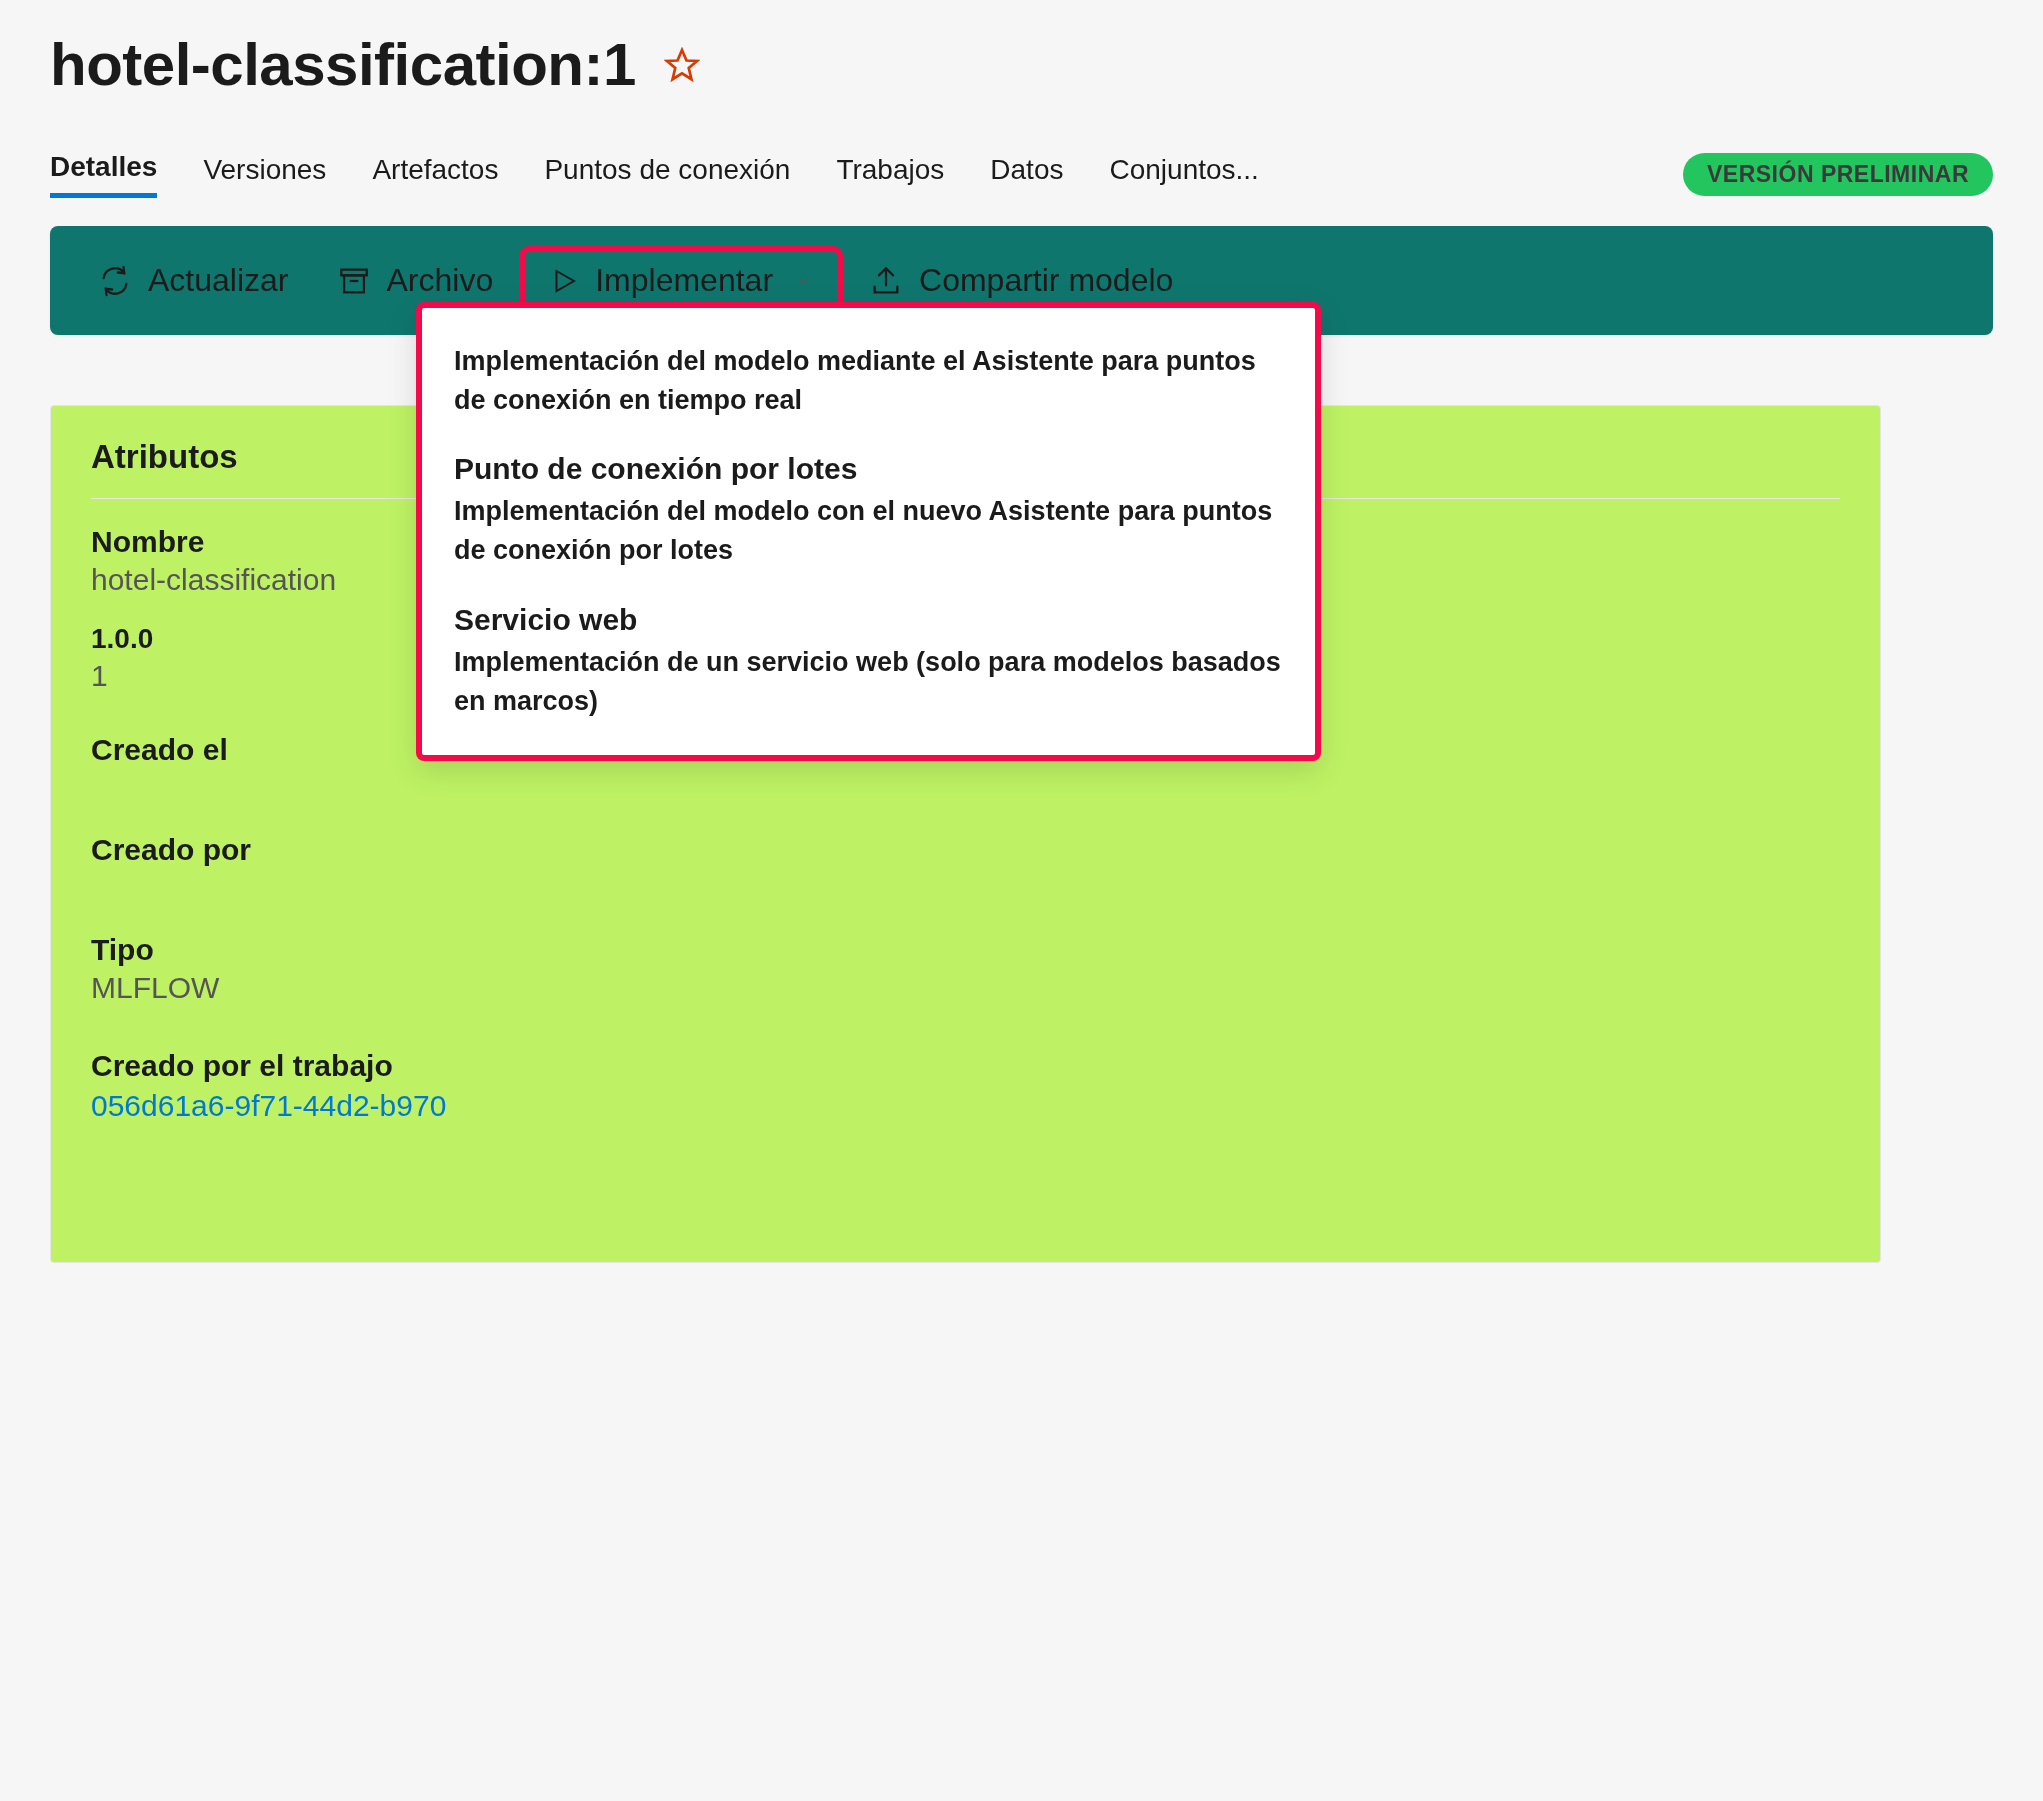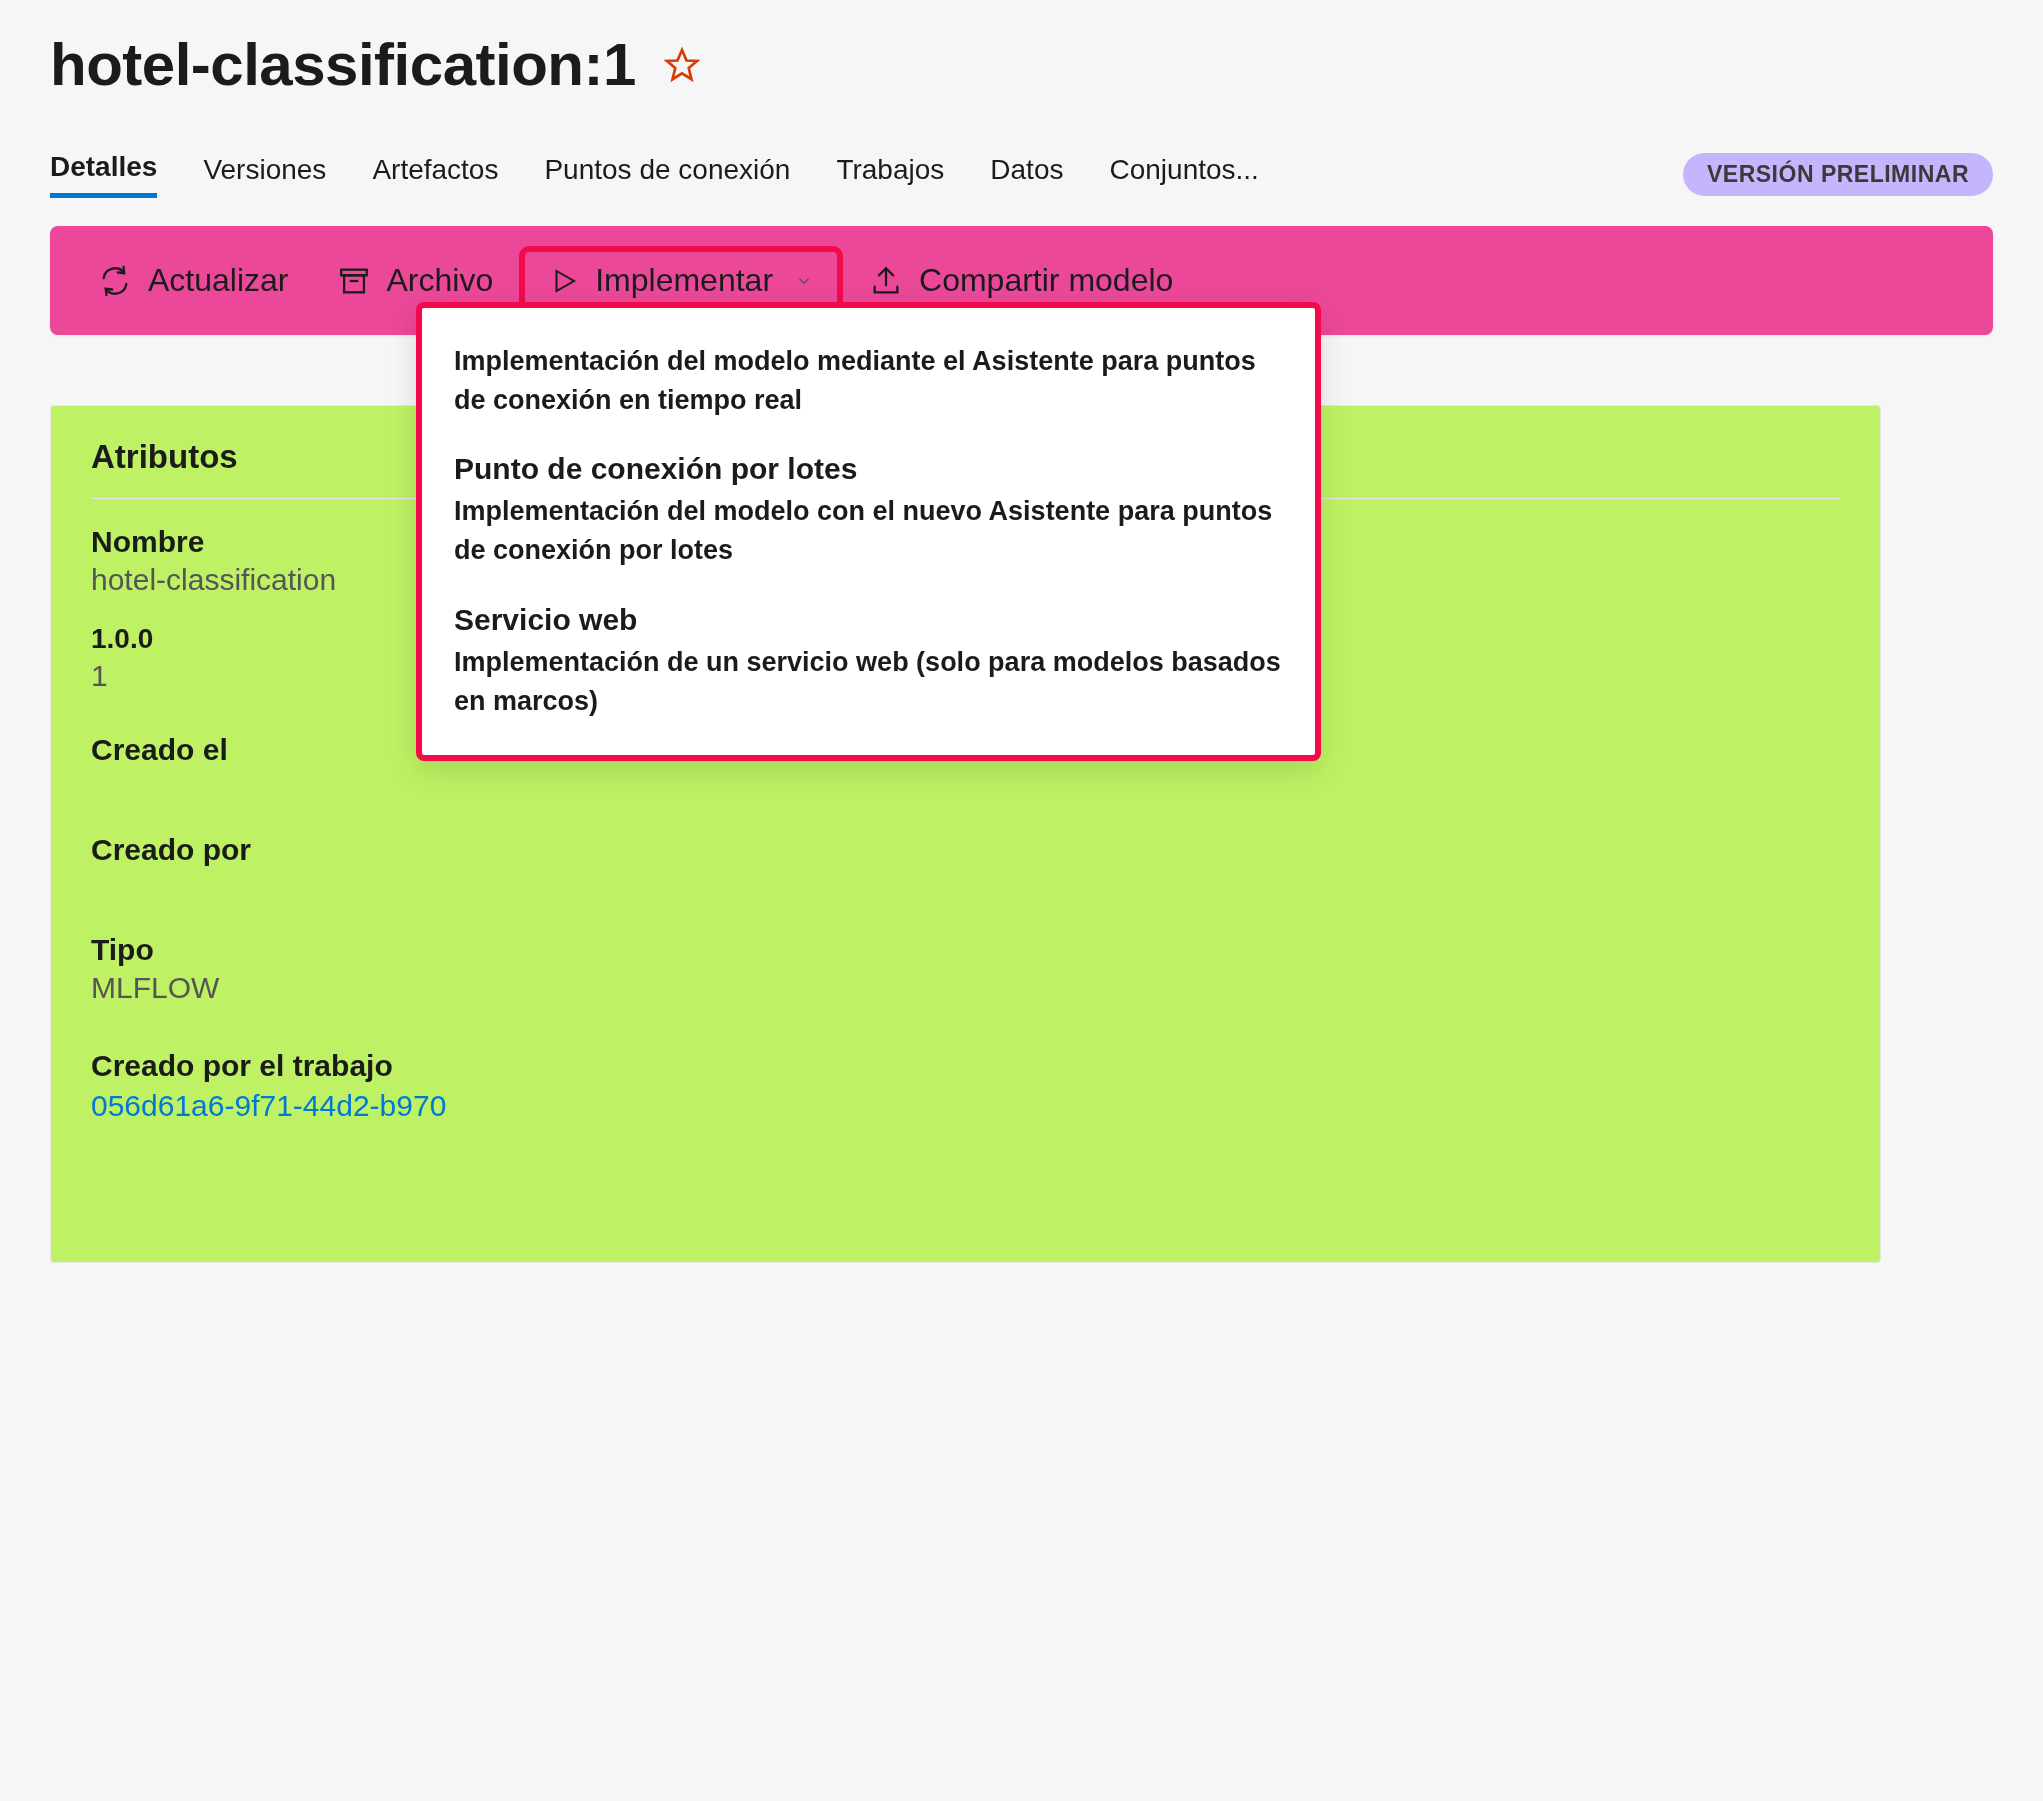--- a/index.html
+++ b/index.html
@@ -45,32 +45,32 @@
       color: #1b1b1b;
       padding-bottom: 10px;
       cursor: pointer;
     }
     .tab.active {
       font-weight: 600;
       border-bottom: 5px solid #0078d4;
     }
     .preview-badge {
       margin-left: auto;
-      background: #c4b5fd;
+      background: #22c55e;
       color: #3a3a3a;
       font-size: 23px;
       font-weight: 600;
       letter-spacing: 0.5px;
       padding: 8px 24px;
       border-radius: 22px;
     }
 
     
     .toolbar {
-      background: #ec4899;
+      background: #0f766e;
       border-radius: 8px;
       box-shadow: 0 1px 3px rgba(0,0,0,0.08);
       display: flex;
       align-items: center;
       padding: 20px 26px;
       gap: 4px;
       position: relative;
       margin-bottom: 70px;
     }
     .toolbar-btn {

